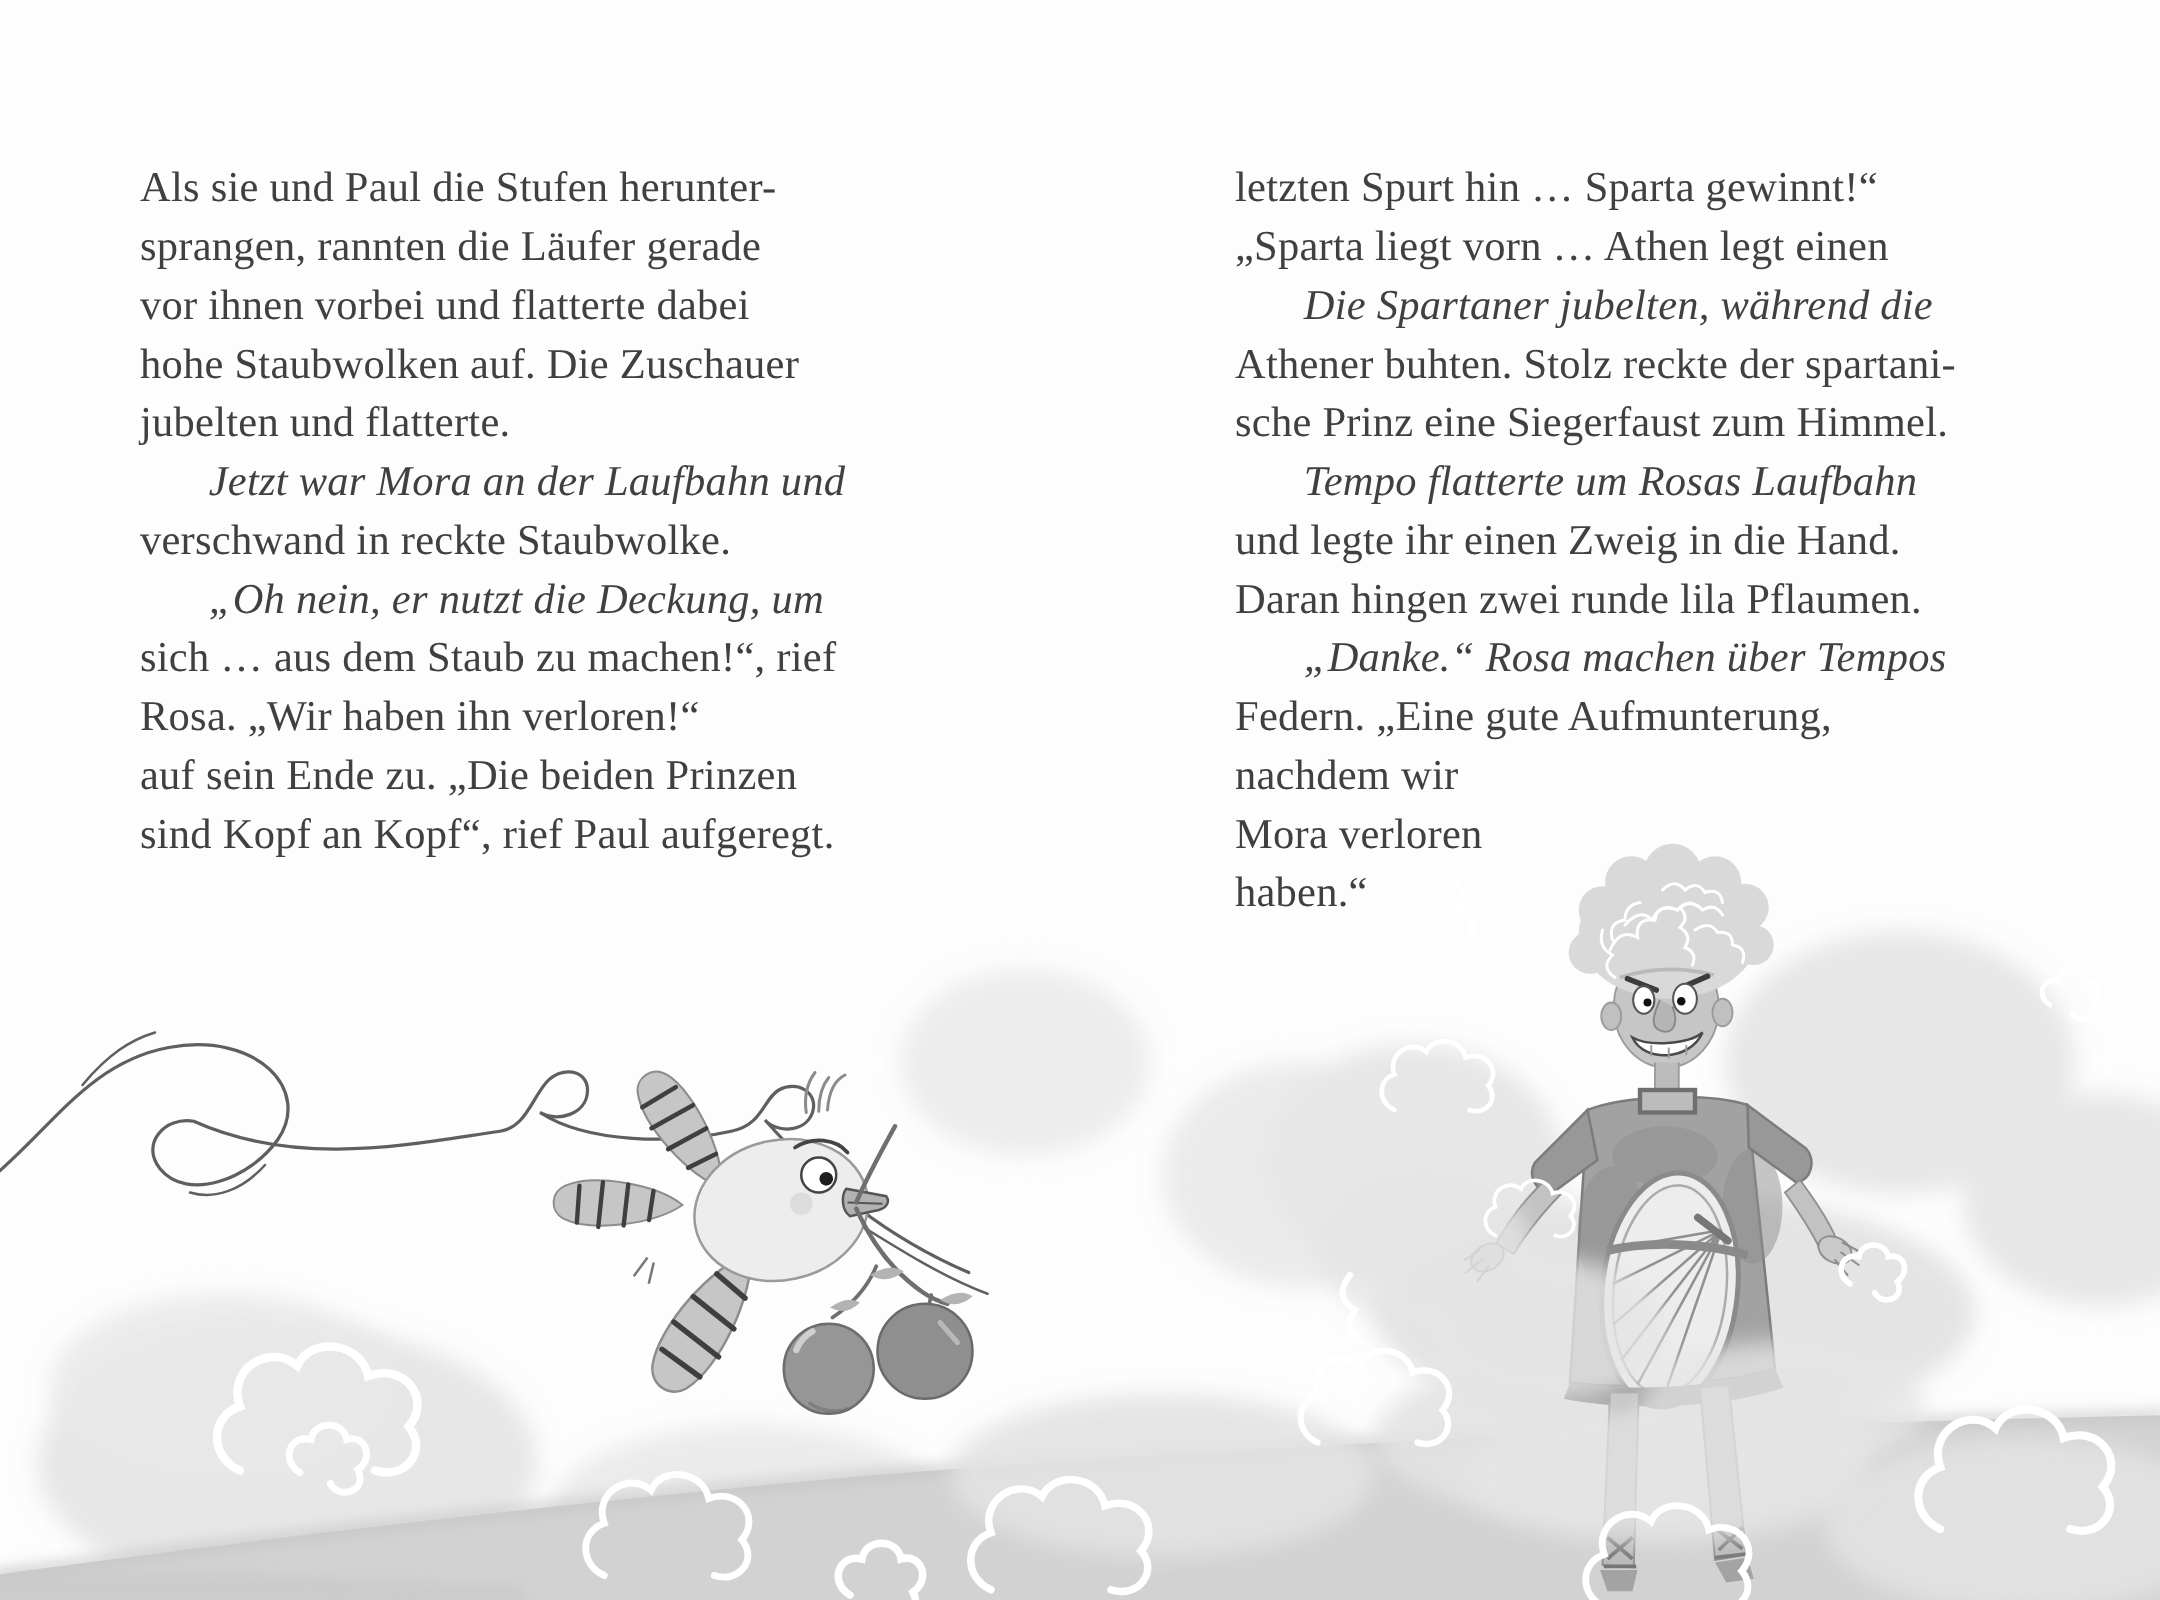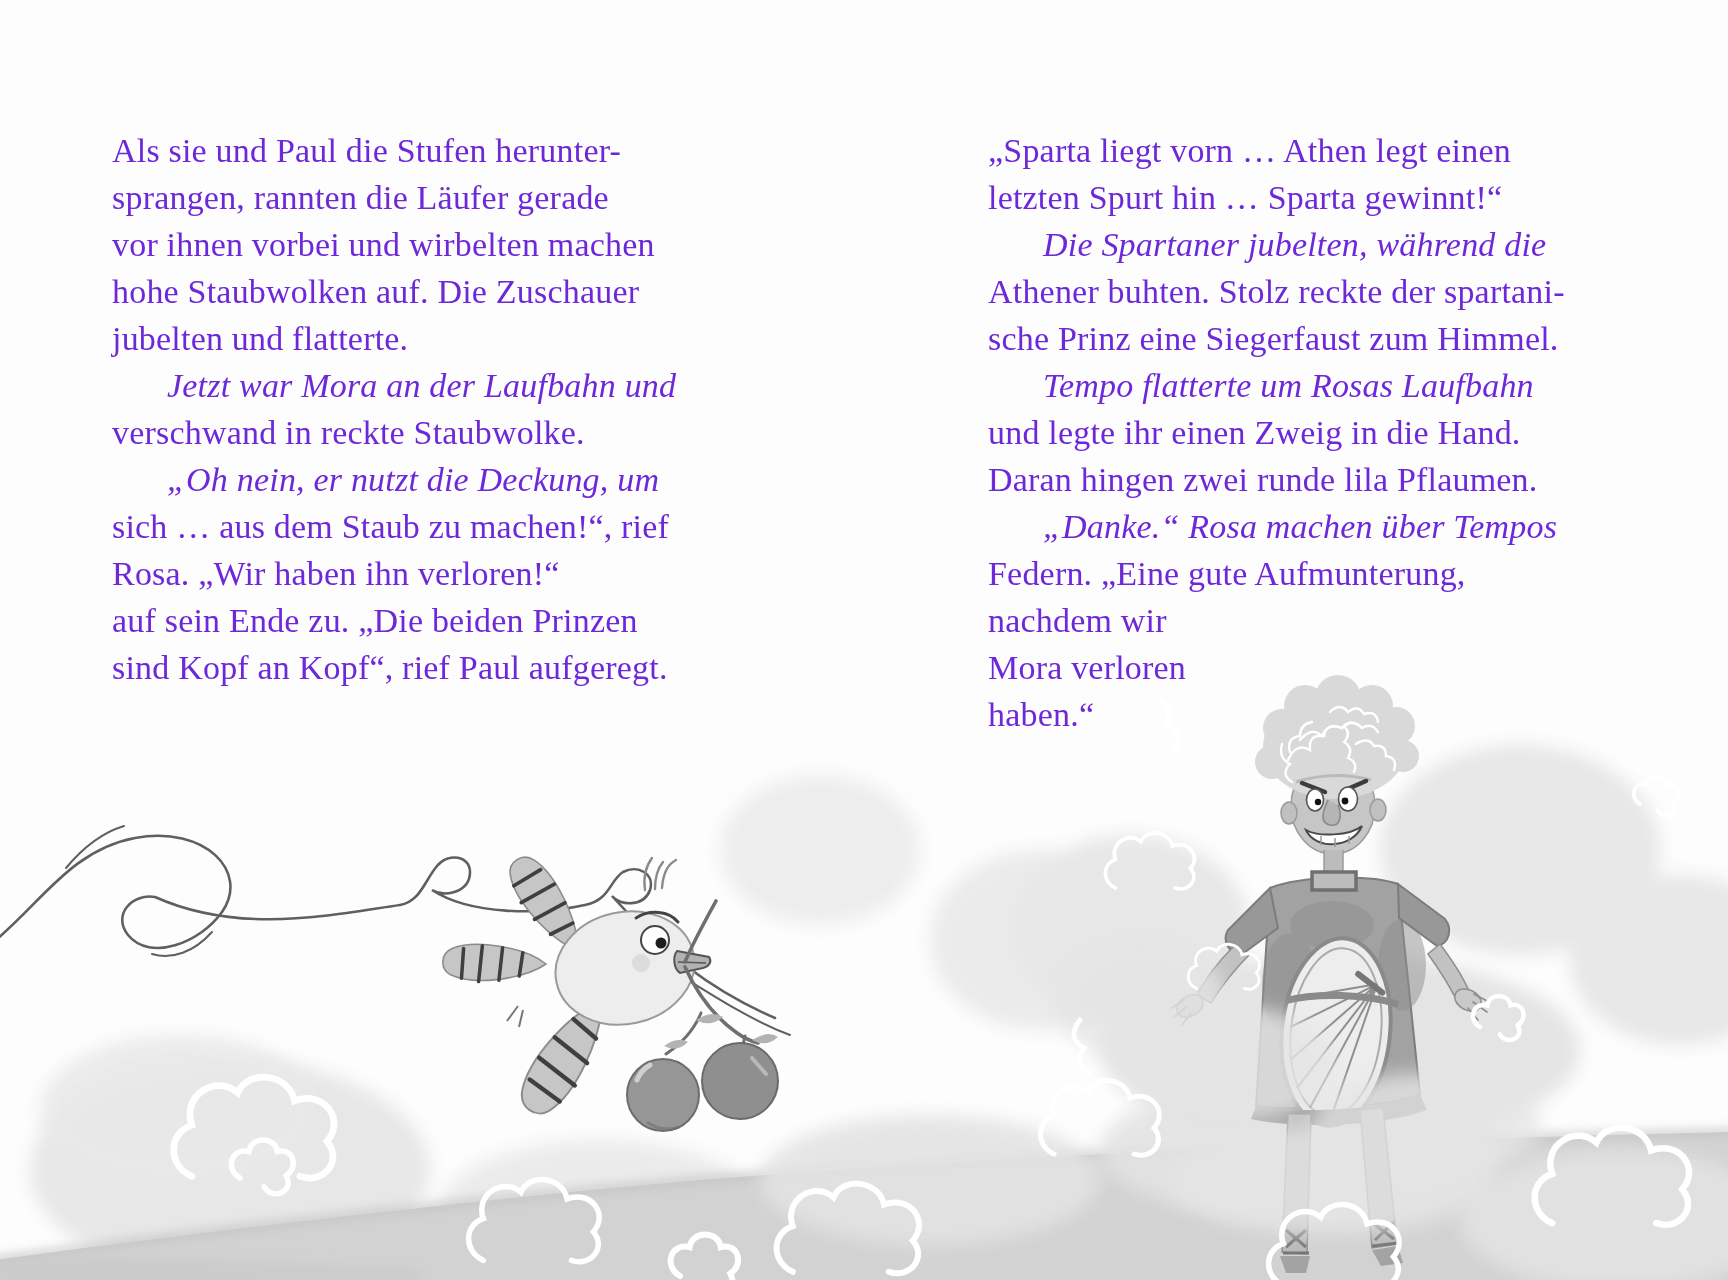--- a/index.html
+++ b/index.html
@@ -4,21 +4,21 @@
 <style>
   html,body{margin:0;padding:0;}
   body{
     width:1728px;height:1280px;position:relative;overflow:hidden;
     background:#fdfdfd;
     font-family:"Liberation Serif", serif;
   }
   .art{position:absolute;left:0;top:0;width:1728px;height:1280px;z-index:1;}
   .col{
     position:absolute;top:127px;z-index:2;
-    font-size:34px;line-height:47px;color:#6d28d9;
+    font-size:34px;line-height:47px;color:#404040;
     letter-spacing:.2px;white-space:nowrap;
   }
   .col-left{left:112px;width:600px;}
   .col-right{left:988px;width:600px;}
   .tline{height:47px;}
   .tline.ind{padding-left:55px;font-style:italic;}
 </style>
 </head>
 <body>
 
@@ -197,34 +197,34 @@
     <use href="#cl2" transform="translate(1480,1000) scale(0.9)"></use>
     <use href="#cl2" transform="translate(1640,780) scale(0.8)"></use>
     <path d="M1080 1020 q -14 18 4 28 q -12 16 6 26" fill="none"></path>
     <path d="M1160 700 q 14 10 6 26 q 16 6 10 22" fill="none"></path>
   </g>
 </svg>
 
 <div class="col col-left">
     <div class="tline">Als sie und Paul die Stufen herunter-</div>
     <div class="tline">sprangen, rannten die Läufer gerade</div>
-    <div class="tline">vor ihnen vorbei und wirbelten machen</div>
+    <div class="tline">vor ihnen vorbei und flatterte dabei</div>
     <div class="tline">hohe Staubwolken auf. Die Zuschauer</div>
     <div class="tline">jubelten und flatterte.</div>
     <div class="tline ind">Jetzt war Mora an der Laufbahn und</div>
     <div class="tline">verschwand in reckte Staubwolke.</div>
     <div class="tline ind">„Oh nein, er nutzt die Deckung, um</div>
     <div class="tline">sich … aus dem Staub zu machen!“, rief</div>
     <div class="tline">Rosa. „Wir haben ihn verloren!“</div>
     <div class="tline">auf sein Ende zu. „Die beiden Prinzen</div>
     <div class="tline">sind Kopf an Kopf“, rief Paul aufgeregt.</div>
   </div>
 <div class="col col-right">
+    <div class="tline">letzten Spurt hin … Sparta gewinnt!“</div>
     <div class="tline">„Sparta liegt vorn … Athen legt einen</div>
-    <div class="tline">letzten Spurt hin … Sparta gewinnt!“</div>
     <div class="tline ind">Die Spartaner jubelten, während die</div>
     <div class="tline">Athener buhten. Stolz reckte der spartani-</div>
     <div class="tline">sche Prinz eine Siegerfaust zum Himmel.</div>
     <div class="tline ind">Tempo flatterte um Rosas Laufbahn</div>
     <div class="tline">und legte ihr einen Zweig in die Hand.</div>
     <div class="tline">Daran hingen zwei runde lila Pflaumen.</div>
     <div class="tline ind">„Danke.“ Rosa machen über Tempos</div>
     <div class="tline">Federn. „Eine gute Aufmunterung,</div>
     <div class="tline">nachdem wir</div>
     <div class="tline">Mora verloren</div>

